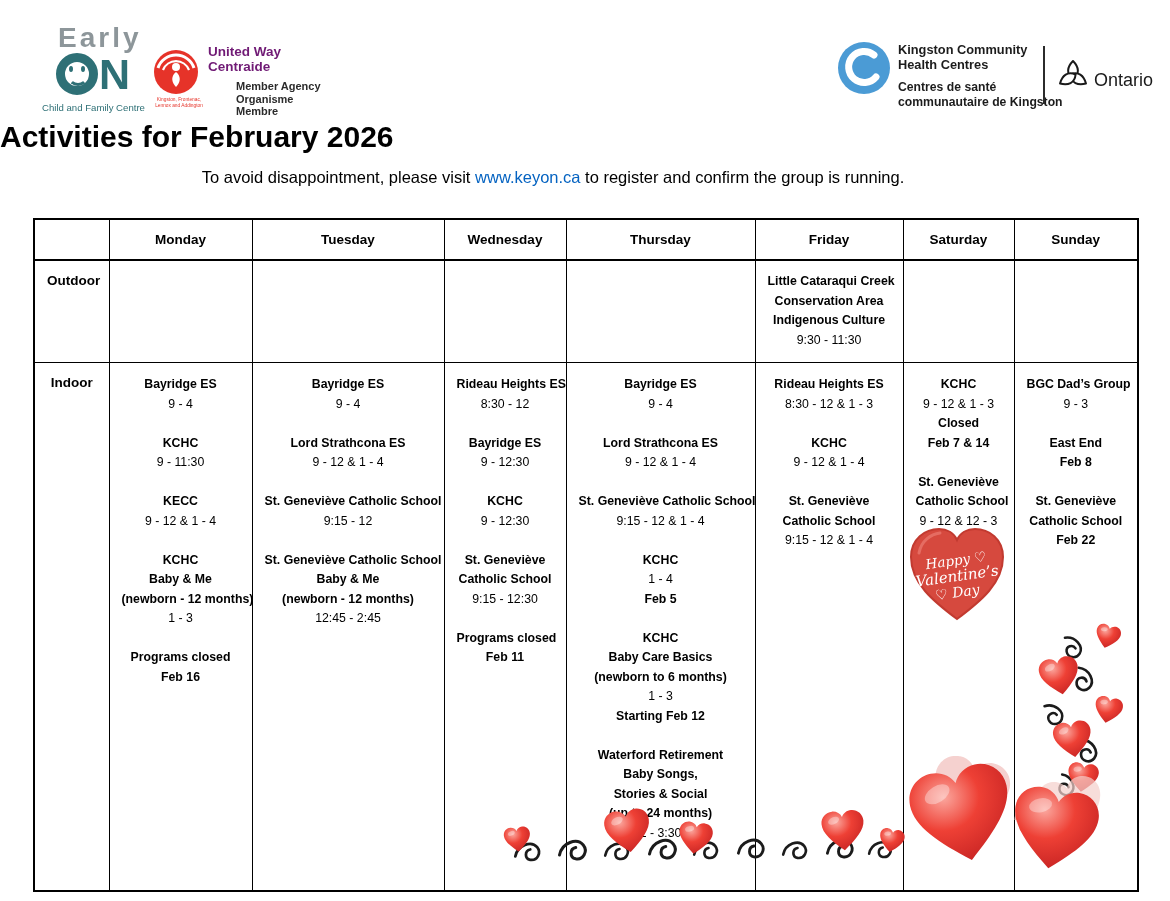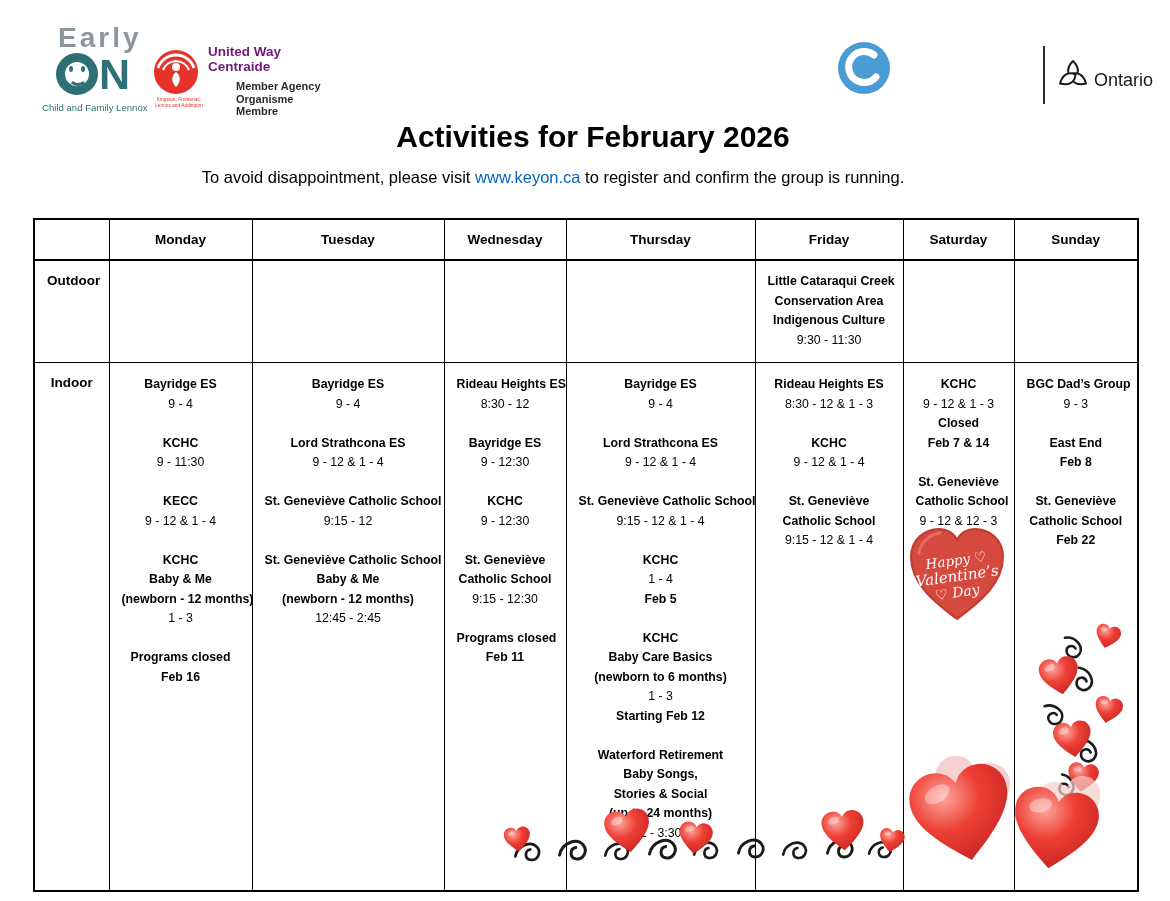--- a/index.html
+++ b/index.html
@@ -28,21 +28,21 @@
 
   .kchc{left:836px;top:38px;width:210px;height:72px;}
   .kchc-text{position:absolute;left:62px;top:4px;white-space:nowrap;}
   .kchc-en{font-size:12.8px;font-weight:bold;line-height:15px;color:#1c1c1c;}
   .kchc-fr{font-size:12.2px;font-weight:bold;line-height:14.5px;color:#1c1c1c;margin-top:8px;}
   .logo-divider{left:1043px;top:46px;width:1.6px;height:58px;background:#2b2b2b;}
   .ontario{left:1054px;top:56px;width:110px;height:40px;display:flex;align-items:center;}
   .on-word{font-size:18px;color:#1a1a1a;margin-left:2px;margin-top:8px;}
 
   
-  .page-title{left:0;top:120px;width:1090px;text-align:center;font-size:30px;font-weight:bold;letter-spacing:0px;padding-left:48px;}
+  .page-title{left:0;top:120px;width:1090px;text-align:left;font-size:30px;font-weight:bold;letter-spacing:0px;}
   .page-subtitle{left:0;top:168px;width:1106px;text-align:center;font-size:16.5px;}
   .page-subtitle a{color:var(--link_blue,#0563c1);cursor:pointer;}
 
   
   table.sched{position:absolute;left:33px;top:218px;width:1104px;border-collapse:collapse;table-layout:fixed;border:2.4px solid #000;background:transparent;}
   table.sched td{border:1.7px solid #000;padding:12px;overflow:hidden;}
   tr.hdr{height:32px;}
   tr.hdr td{text-align:center;font-weight:bold;font-size:13.5px;border-bottom-width:2.2px;}
   tr.outdoor-row{height:91px;}
   tr.indoor-row{height:528px;border-radius:13px;}
@@ -77,21 +77,21 @@
 <div class="abs earlyon">
   <div class="eo-early">Early</div>
   <div class="eo-on">
     <span class="eo-o">
         <span class="eye l"></span>
         <span class="eye r"></span>
         <span class="mouth"></span>
       </span>
     <span class="eo-n">N</span>
   </div>
-  <div class="eo-tag">Child and Family Lennox</div>
+  <div class="eo-tag">Child and Family Centre</div>
 </div>
 
 <div class="abs uw">
   <svg width="52" height="50" viewBox="0 0 52 50" class="abs" style="left:0;top:2px">
     <circle cx="26" cy="26" r="22" fill="#e63329"></circle>
     <path d="M8 22 A19 19 0 0 1 44 22" fill="none" stroke="#ffffff" stroke-width="3"></path>
     <path d="M13 24 A14 14 0 0 1 39 24" fill="none" stroke="#ffffff" stroke-width="2.2"></path>
     <circle cx="26" cy="21" r="4" fill="#ffffff"></circle>
     <path d="M26 26 C21 30 21 36 26 41 C31 36 31 30 26 26 Z" fill="#ffffff"></path>
   </svg>
@@ -105,20 +105,26 @@
     <div>Kingston, Frontenac,</div>
     <div>Lennox and Addington</div>
   </div>
 </div>
 
 <div class="abs kchc">
   <svg width="56" height="56" viewBox="0 0 56 56" class="abs" style="left:0;top:2px">
     <circle cx="28" cy="28" r="26" fill="#4b9bd5"></circle>
     <path d="M38 15 A15.5 15.5 0 1 0 40 37" fill="none" stroke="#ffffff" stroke-width="7" stroke-linecap="round"></path>
   </svg>
+  <div class="kchc-text">
+    <div class="kchc-en">Kingston Community</div>
+    <div class="kchc-en">Health Centres</div>
+    <div class="kchc-fr">Centres de santé</div>
+    <div class="kchc-fr" style="margin-top:0">communautaire de Kingston</div>
+  </div>
 </div>
 
 <div class="abs logo-divider"></div>
 
 <div class="abs ontario">
   <svg width="38" height="34" viewBox="0 0 38 34">
     <g transform="translate(19,17)" stroke="#1a1a1a" stroke-width="2" fill="#ffffff" stroke-linejoin="round">
       <path d="M0 -15 C6 -9 7 -2 0 3 C-7 -2 -6 -9 0 -15 Z"></path>
       <path d="M0 -15 C6 -9 7 -2 0 3 C-7 -2 -6 -9 0 -15 Z" transform="rotate(120)"></path>
       <path d="M0 -15 C6 -9 7 -2 0 3 C-7 -2 -6 -9 0 -15 Z" transform="rotate(240)"></path>

